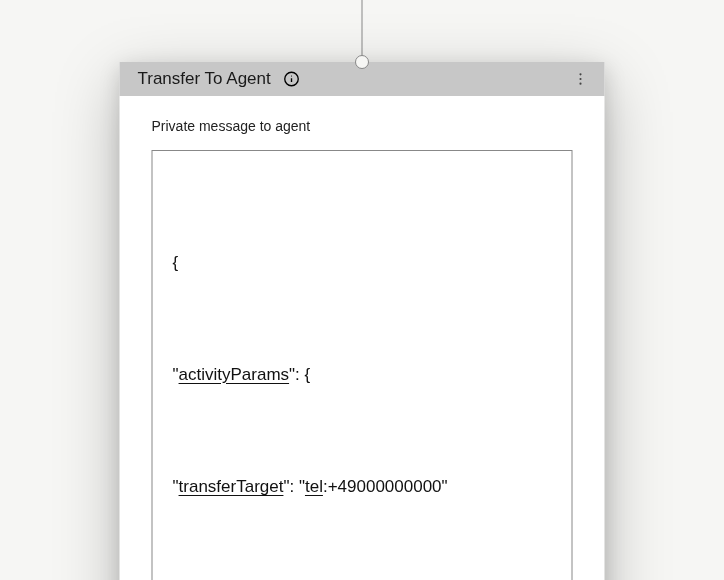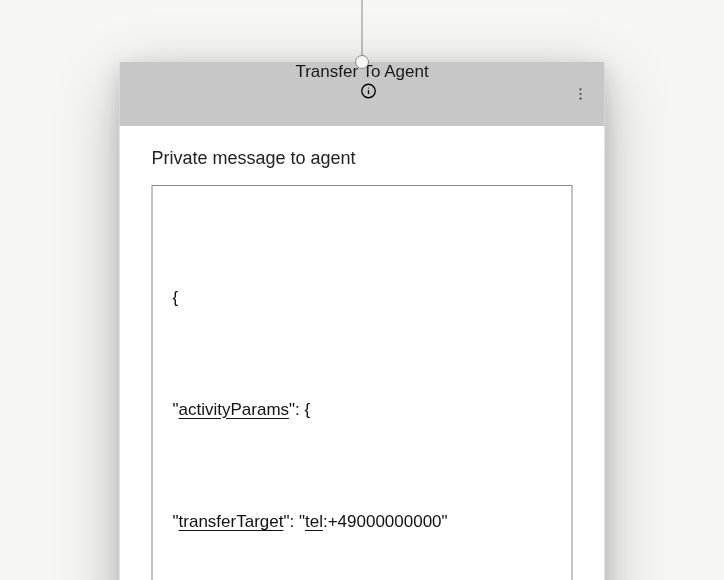--- a/index.html
+++ b/index.html
@@ -40,26 +40,25 @@
       position: absolute;
       left: 50%;
       top: 62px;
       transform: translateX(-50%);
       width: 485px;
       background: #fff;
       box-shadow: 0 20px 60px rgba(0,0,0,0.25), 0 6px 20px rgba(0,0,0,0.15);
     }
     .card-header {
       background: #c7c7c7;
-      height: 64px;
+      height: 34px;
       display: flex;
       align-items: center;
       padding: 0 18px;
       position: relative;
-      flex-direction: column;
     }
     .card-title {
       font-size: 17px;
       color: #1a1a1a;
       font-weight: 400;
     }
     .info-icon {
       margin-left: 12px;
       width: 18px;
       height: 18px;
@@ -84,21 +83,21 @@
       cursor: pointer;
     }
     .more-icon svg {
       width: 16px;
       height: 16px;
     }
     .card-body {
       padding: 22px 32px 38px 32px;
     }
     .field-label {
-      font-size: 18px;
+      font-size: 14px;
       color: #222;
       font-weight: 400;
       margin-bottom: 16px;
     }
     .textarea-box {
       border: 1px solid #888;
       padding: 18px 20px;
       font-size: 17px;
       color: #111;
       line-height: 2.2;

